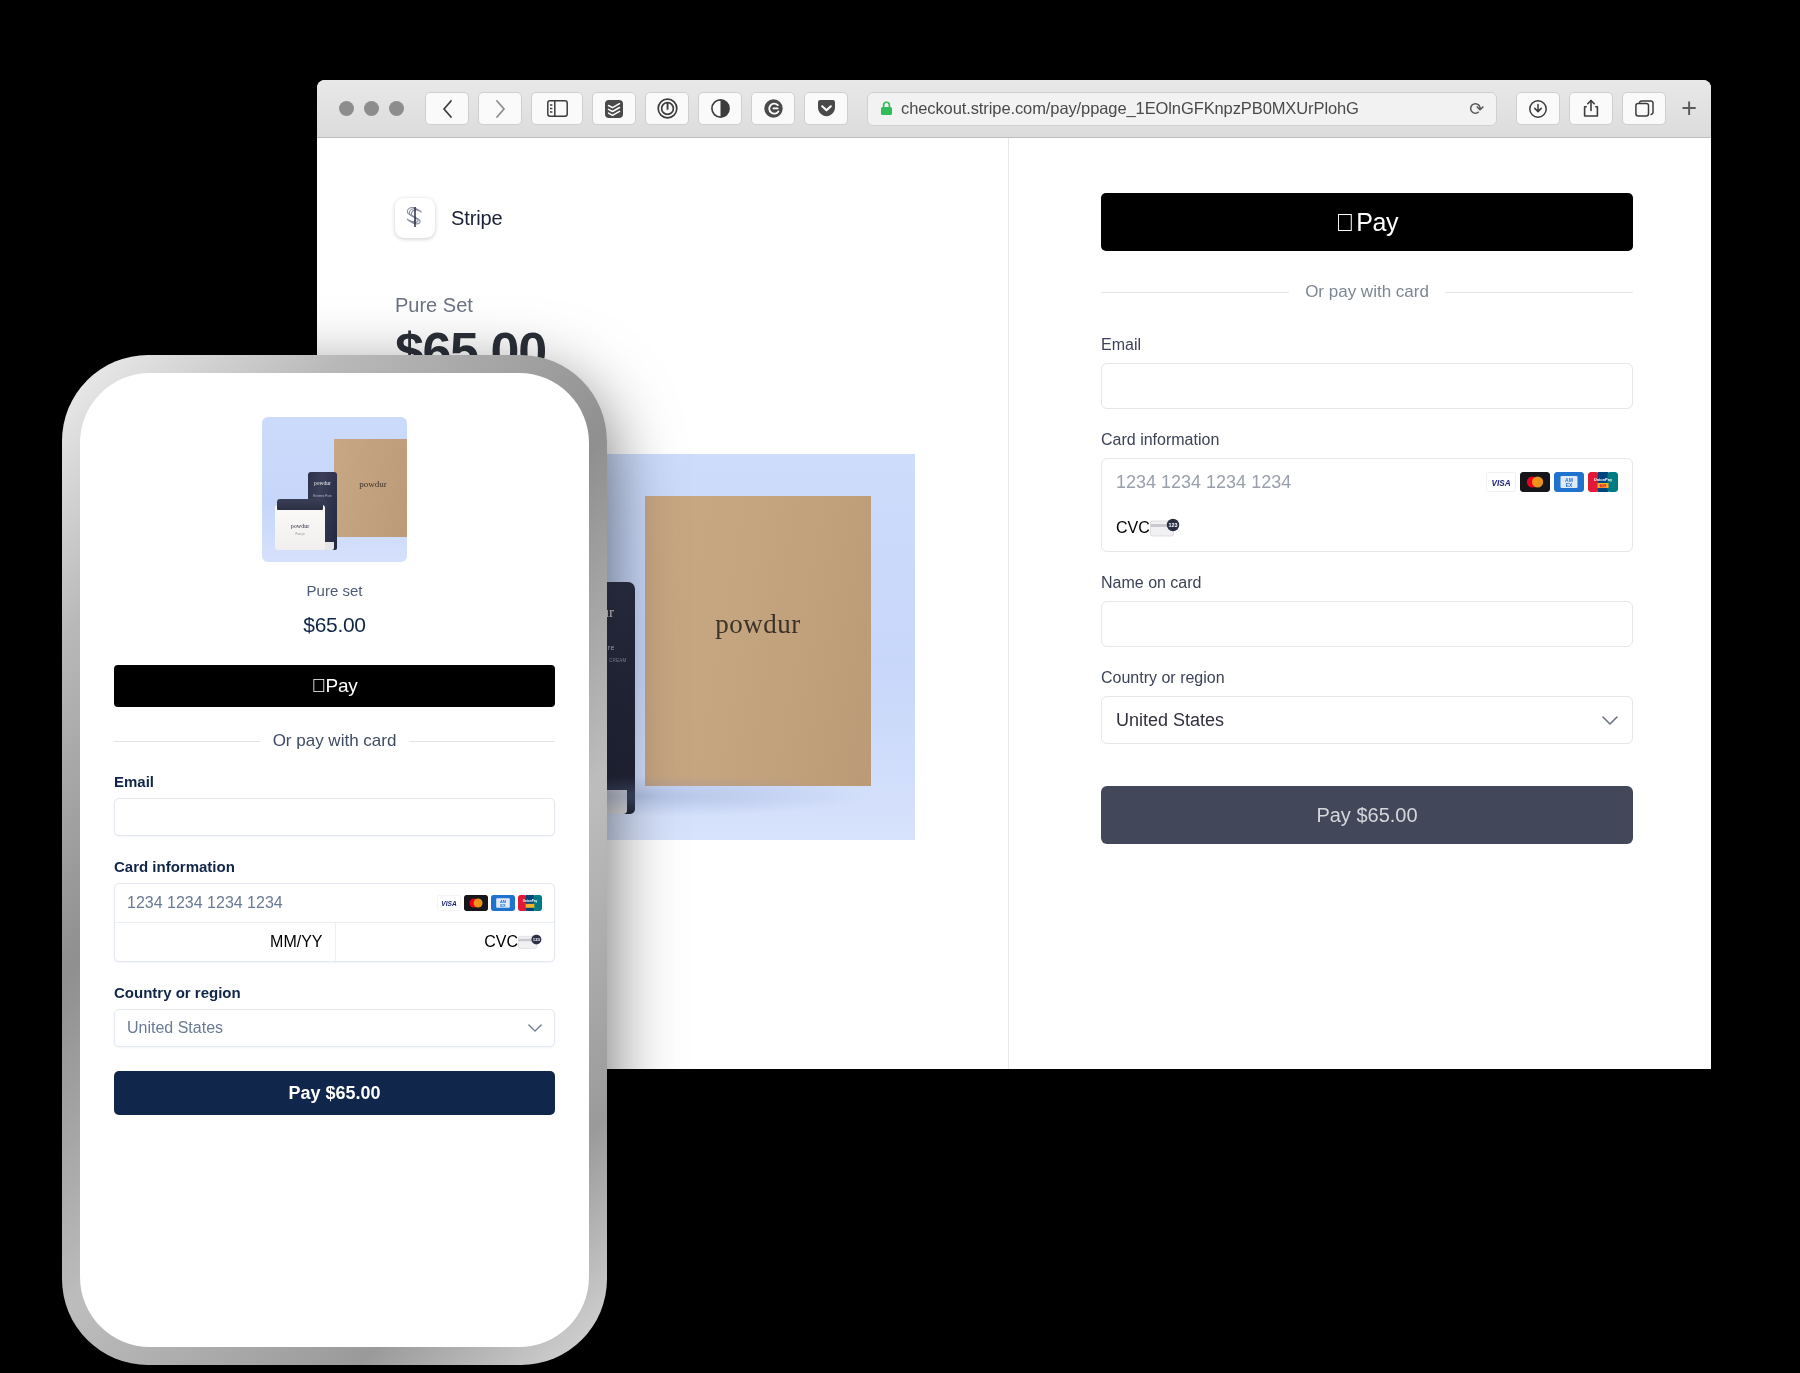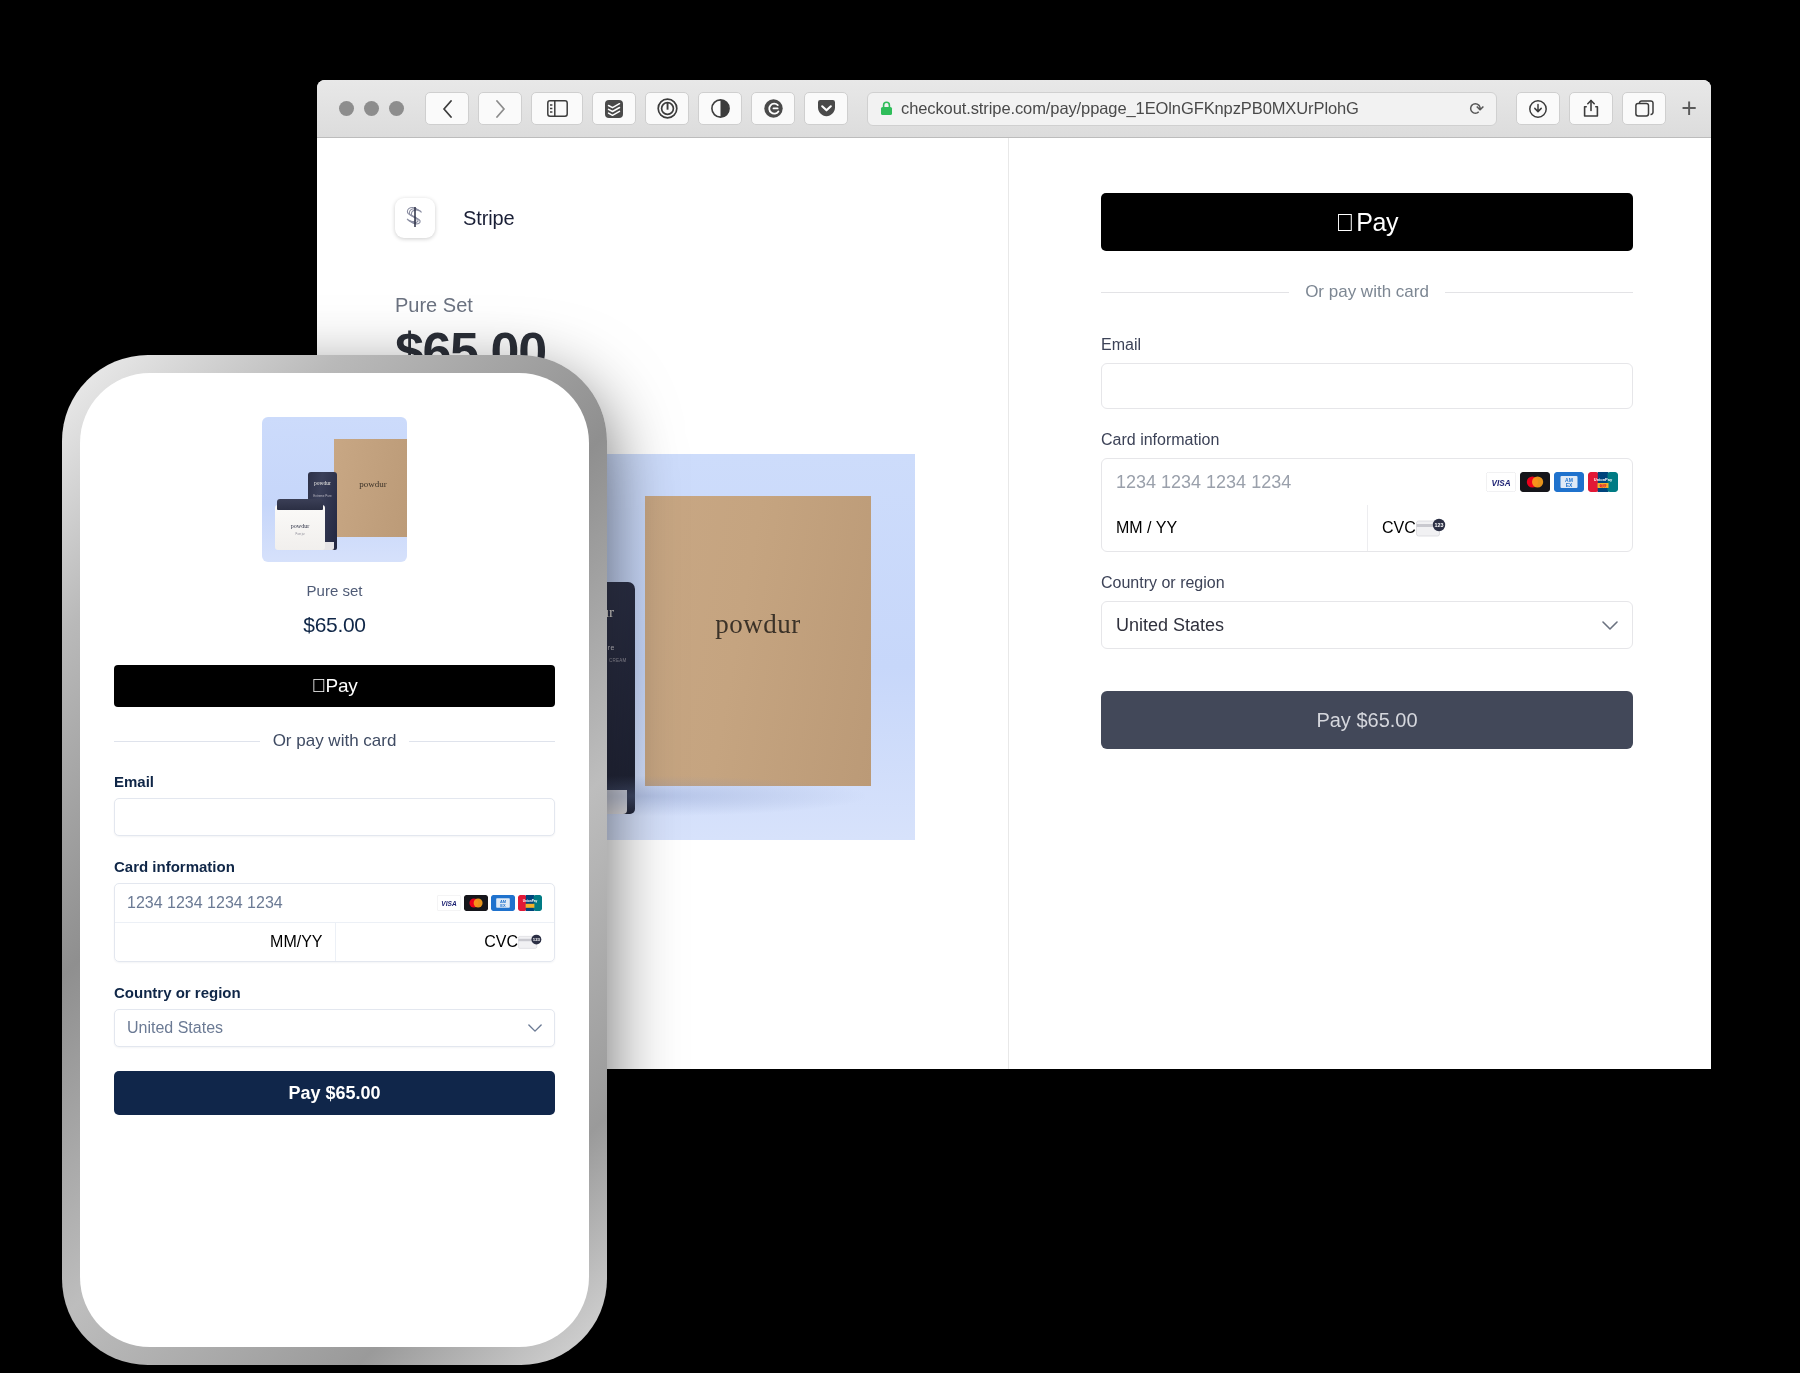--- a/index.html
+++ b/index.html
@@ -73,21 +73,21 @@
 
   
   .page { display: flex; height: calc(100% - 58px); background: #fff; }
   .left-pane {
     width: 692px;
     border-right: 1px solid #e8e8e8;
     padding: 60px 0 0 0;
     position: relative;
   }
   .lp-inner { padding-left: 78px; }
-  .merchant { display: flex; align-items: center; gap: 28px; margin-bottom: 56px; }
+  .merchant { display: flex; align-items: center; gap: 16px; margin-bottom: 56px; }
   .mlogo {
     width: 40px; height: 40px; border-radius: 9px;
     background: #fff; box-shadow: 0 1px 4px rgba(0,0,0,0.2);
     display: flex; align-items: center; justify-content: center;
   }
   .mname { font-size: 20px; color: #1a1f36; letter-spacing: -0.1px; }
   .prod-name { font-size: 20px; color: #6b7280; margin-bottom: 6px; }
   .prod-price { font-size: 52px; font-weight: 600; color: #2b2f38; letter-spacing: -1.4px; line-height: 1.08; }
   .prod-sub { font-size: 18px; color: #6b7280; margin-top: 10px; }
 
@@ -487,35 +487,36 @@
                     <rect x="9.8" width="10.5" height="20" fill="#00447c"></rect>
                     <rect x="19.5" width="10.5" height="20" rx="2.5" fill="#007b84"></rect>
                     <text x="15" y="9" text-anchor="middle" font-family="Liberation Sans, sans-serif" font-size="4" font-weight="bold" fill="#fff">UnionPay</text>
                     <rect x="9.5" y="11" width="11" height="5" fill="#f4b229"></rect>
                     <text x="15" y="15.1" text-anchor="middle" font-family="Liberation Sans, sans-serif" font-size="3.6" font-weight="bold" fill="#e21836">银联</text>
                   </svg>
               </span>
             </div>
             <div class="split">
               <div>
-                <span class="ph">MM / YY</span>
-              </div>
-              <div>
                 <span class="ph">CVC</span>
                 <svg class="cvcicon" viewBox="0 0 30 20">
                     <rect x="0.5" y="3" width="23" height="15" rx="2" fill="#f1f1f3" stroke="#d8d8dc" stroke-width="0.8"></rect>
                     <rect x="0.5" y="6" width="23" height="3" fill="#c9c9cf"></rect>
                     <circle cx="23" cy="7" r="6.2" fill="#2b2f44"></circle>
                     <text x="23" y="9.3" text-anchor="middle" font-family="Liberation Sans, sans-serif" font-size="5.4" font-weight="bold" fill="#fff">123</text>
                   </svg>
               </div>
             </div>
           </div>
         </div>
 
+        <div class="group">
+          <div class="field-label">Name on card</div>
+          <div class="inp"></div>
+        </div>
 
         <div class="group">
           <div class="field-label">Country or region</div>
           <div class="country-stack">
             <div class="country-row">
               <span>United States</span>
               <span class="chev">
                 <svg width="16" height="10" viewBox="0 0 16 10">
                     <path d="M1 1l7 7 7-7" fill="none" stroke="#6b7280" stroke-width="1.6" stroke-linecap="round" stroke-linejoin="round"></path>
                   </svg>

